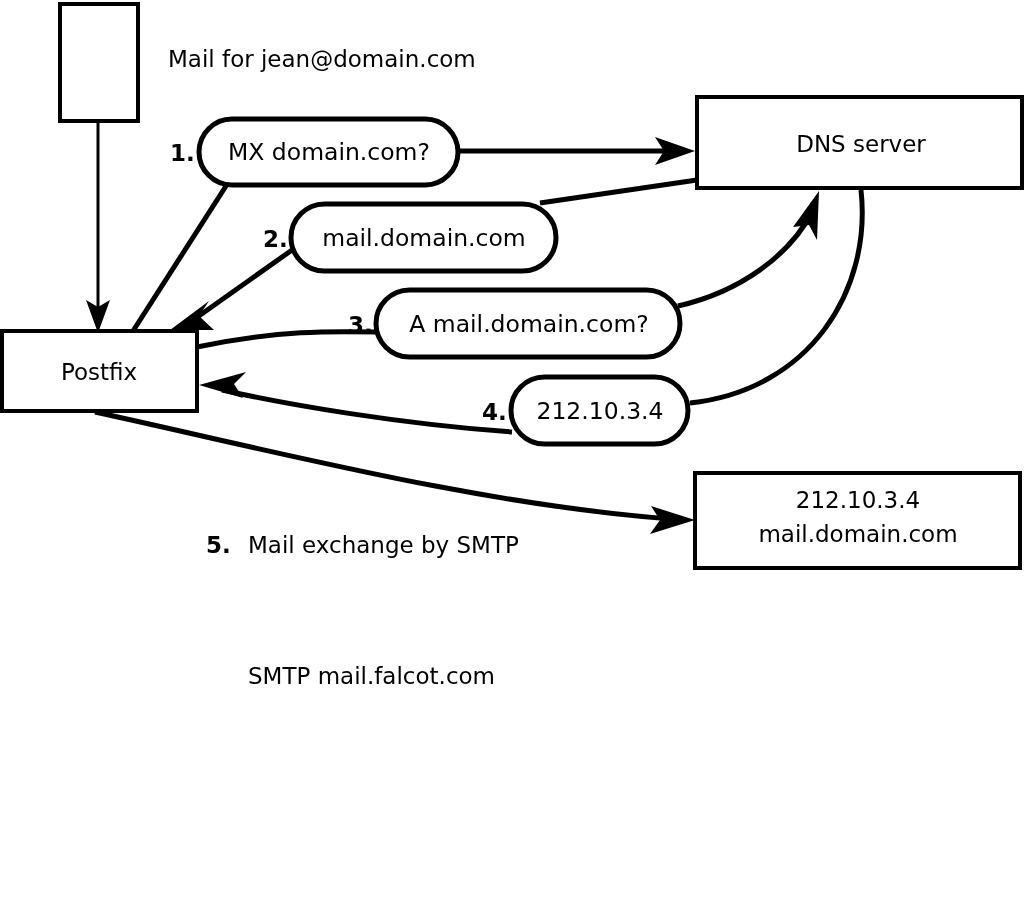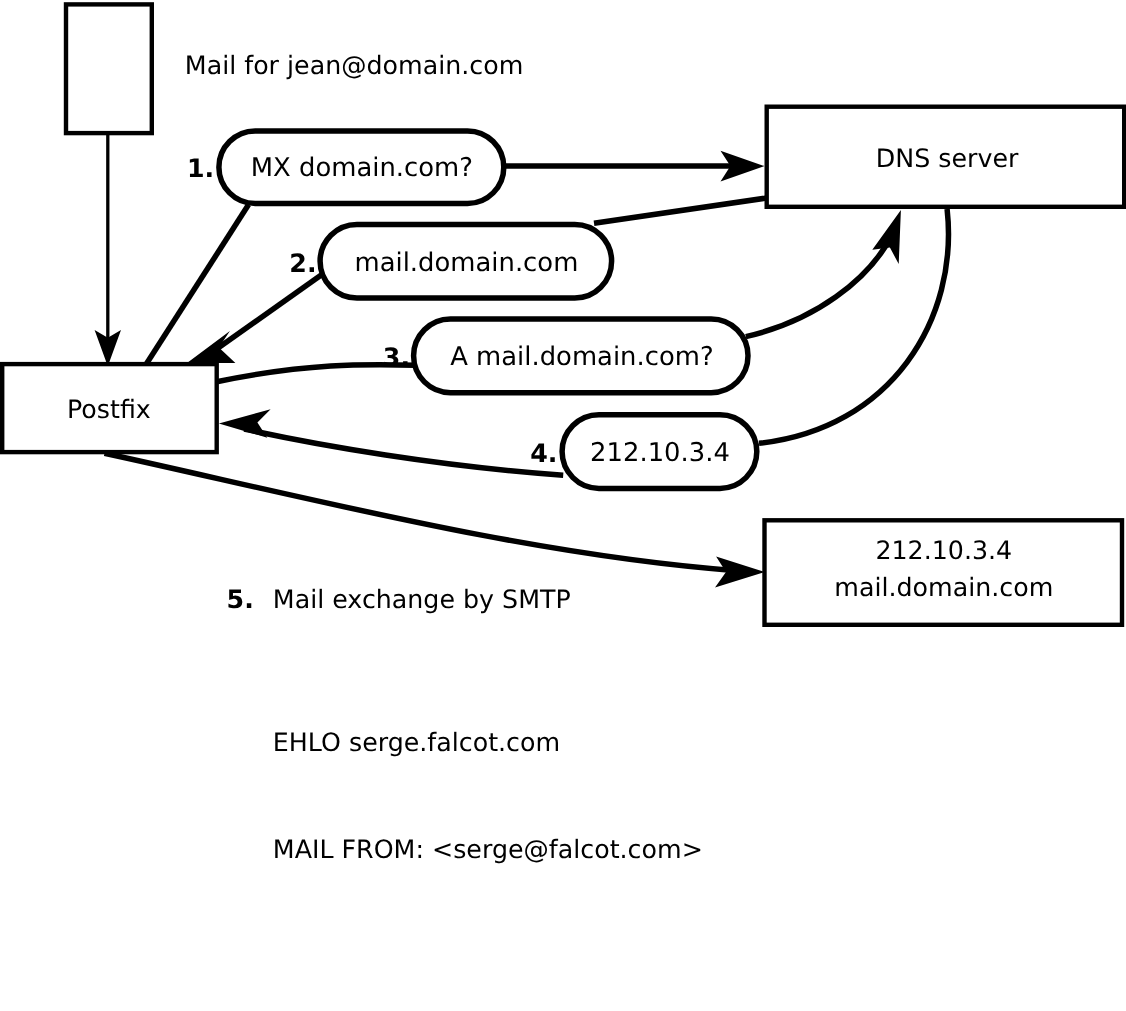--- a/index.html
+++ b/index.html
@@ -176,22 +176,21 @@
     </g>
     <text class="txt txt-step" x="482" y="420">4.</text>
 
     <text class="txt txt-caption" x="168" y="67">Mail for jean@domain.com</text>
 
     <text class="txt txt-step" x="206" y="553">5.</text>
     <text class="txt txt-caption" x="248" y="553">Mail exchange by SMTP</text>
   </svg>
 
   <div class="mono-block">
-    <div>EHLO serge.falcot.com</div>
-    <div>MAIL FROM: &lt;serge@falcot.com&gt;</div>
+    <div>SMTP mail.falcot.com</div>
     
     
     
     
     
     
     
   </div>
 
 </div>

